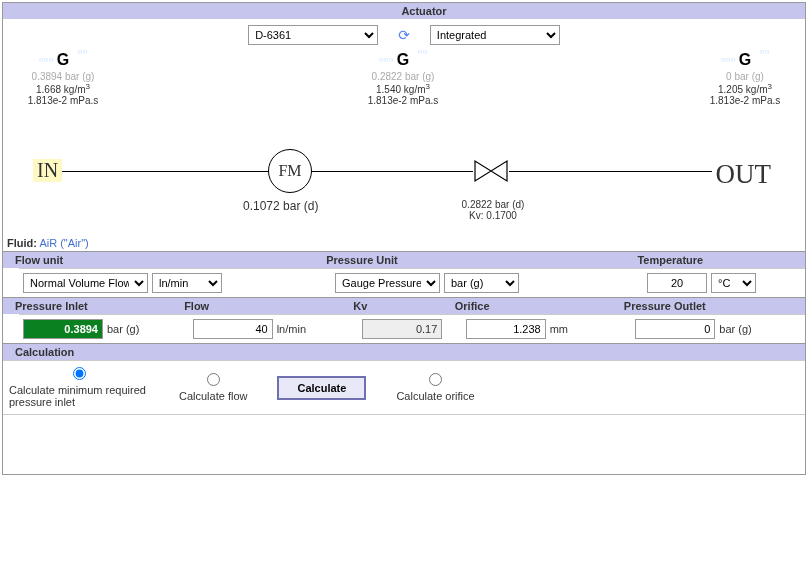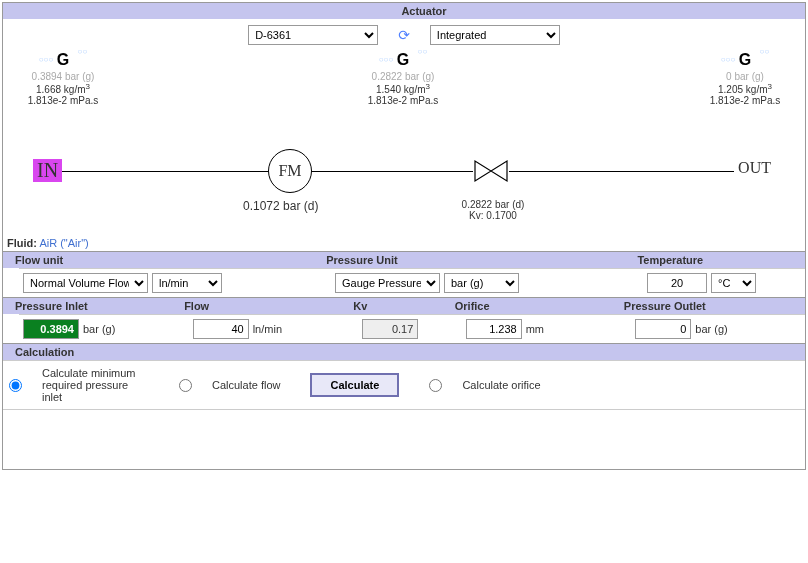--- a/index.html
+++ b/index.html
@@ -15,42 +15,42 @@
 .refresh-icon { color: #5080ff; font-size: 14px; cursor: pointer; }
 .diagram-area { position: relative; height: 200px; padding: 10px; }
 .gas-point { position: absolute; text-align: center; font-size: 10px; width: 110px; }
 .gas-point .g-icon { font-size: 16px; font-weight: bold; color: #000; position: relative; display: inline-block; margin-bottom: 2px; }
 .gas-point .bubbles { color: #b0d0ff; font-size: 8px; position: absolute; }
 .gas-point .bubbles.left { left: -18px; top: 4px; }
 .gas-point .bubbles.right { right: -18px; top: -4px; }
 .gas-point .pressure { color: #aaa; }
 .gas-point .density, .gas-point .viscosity { color: #333; }
 .pipe-line { position: absolute; top: 120px; left: 30px; right: 30px; height: 1px; background: #000; }
-.in-label { position: absolute; top: 108px; left: 30px; font-size: 20px; font-family: Georgia, serif; background: #d946ef; padding: 0 4px; }
-.out-label { position: absolute; top: 108px; right: 30px; font-size: 16px; font-family: Georgia, serif; background: #fff; padding: 0 4px; }
+.in-label { position: absolute; top: 108px; left: 30px; font-size: 20px; font-family: Georgia, serif; background: #fef9c3; padding: 0 4px; }
+.out-label { position: absolute; top: 108px; right: 30px; font-size: 27px; font-family: Georgia, serif; background: #fff; padding: 0 4px; }
 .fm-symbol { position: absolute; top: 98px; left: 265px; width: 44px; height: 44px; border: 1px solid #000; border-radius: 50%; background: #fff; display: flex; align-items: center; justify-content: center; font-size: 16px; font-family: Georgia, serif; }
 .valve-symbol { position: absolute; top: 108px; left: 470px; width: 36px; height: 24px; background: #fff; }
 .valve-symbol svg { width: 100%; height: 100%; }
 .fm-label { position: absolute; top: 148px; left: 240px; font-size: 12px; width: 100px; text-align: left; }
 .valve-label { position: absolute; top: 148px; left: 445px; font-size: 10px; width: 90px; text-align: center; }
 .fluid-label { position: absolute; bottom: 2px; left: 4px; font-size: 11px; }
 .fluid-label .lbl { font-weight: bold; }
 .fluid-label .val { color: #4070d0; }
 .section-header { background: #c5c5ee; display: flex; padding: 2px 12px; font-weight: bold; border-top: 1px solid #999; }
 .section-header .col { flex: 1; }
 .section-row { display: flex; padding: 4px; gap: 4px; align-items: center; border-top: 1px solid #ccc; margin-left: 16px; }
 .section-row .col { flex: 1; display: flex; gap: 4px; align-items: center; }
 input[type="text"] { font-family: inherit; font-size: 11px; border: 1px solid #999; padding: 2px 4px; text-align: right; height: 20px; }
-input[type="text"].w80 { width: 56px; }
+input[type="text"].w80 { width: 80px; }
 input[type="text"].w60 { width: 60px; text-align: center; }
 input[type="text"].green { background: #0a8020; color: #fff; font-weight: bold; }
 input[type="text"].gray { background: #eee; color: #333; }
 .unit-label { font-size: 11px; }
 .calc-row { display: flex; padding: 6px; align-items: center; gap: 30px; border-top: 1px solid #ccc; }
-.calc-option { display: flex; align-items: center; gap: 20px; }
+.calc-option { display: flex; align-items: center; gap: 4px; flex-direction: column; }
 .calc-option input { margin: 0; }
 .calc-option label { font-size: 11px; }
 button.calculate { font-family: inherit; font-size: 11px; font-weight: bold; padding: 4px 18px; border: 2px solid #7070b0; background: #e8e8f8; cursor: pointer; }
 .blank-area { height: 60px; border-top: 1px solid #ccc; }
 sup { font-size: 8px; }
 </style>
 </head>
 <body>
 
 <div class="container">

